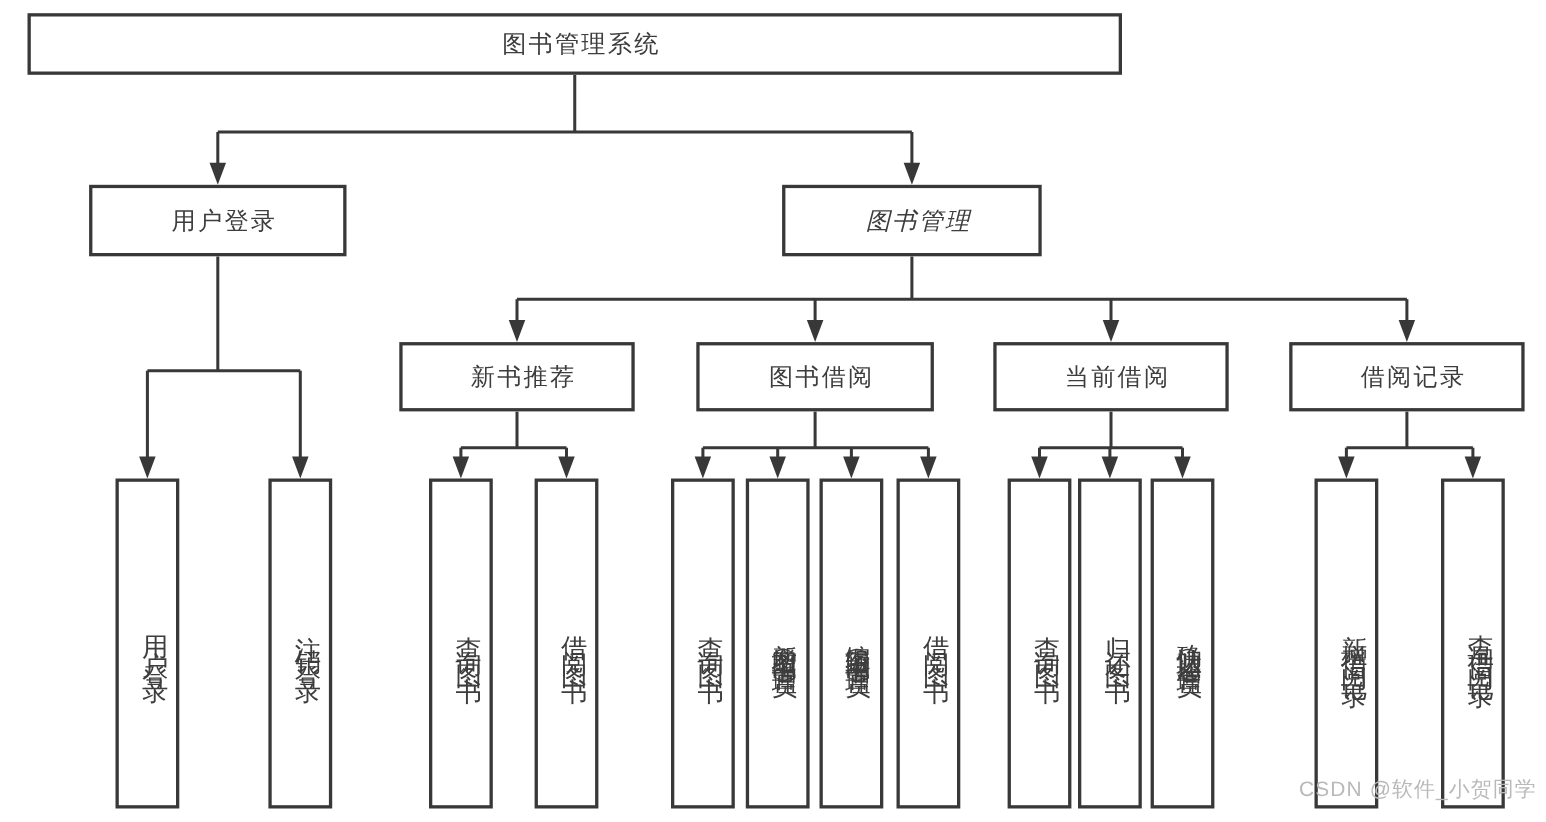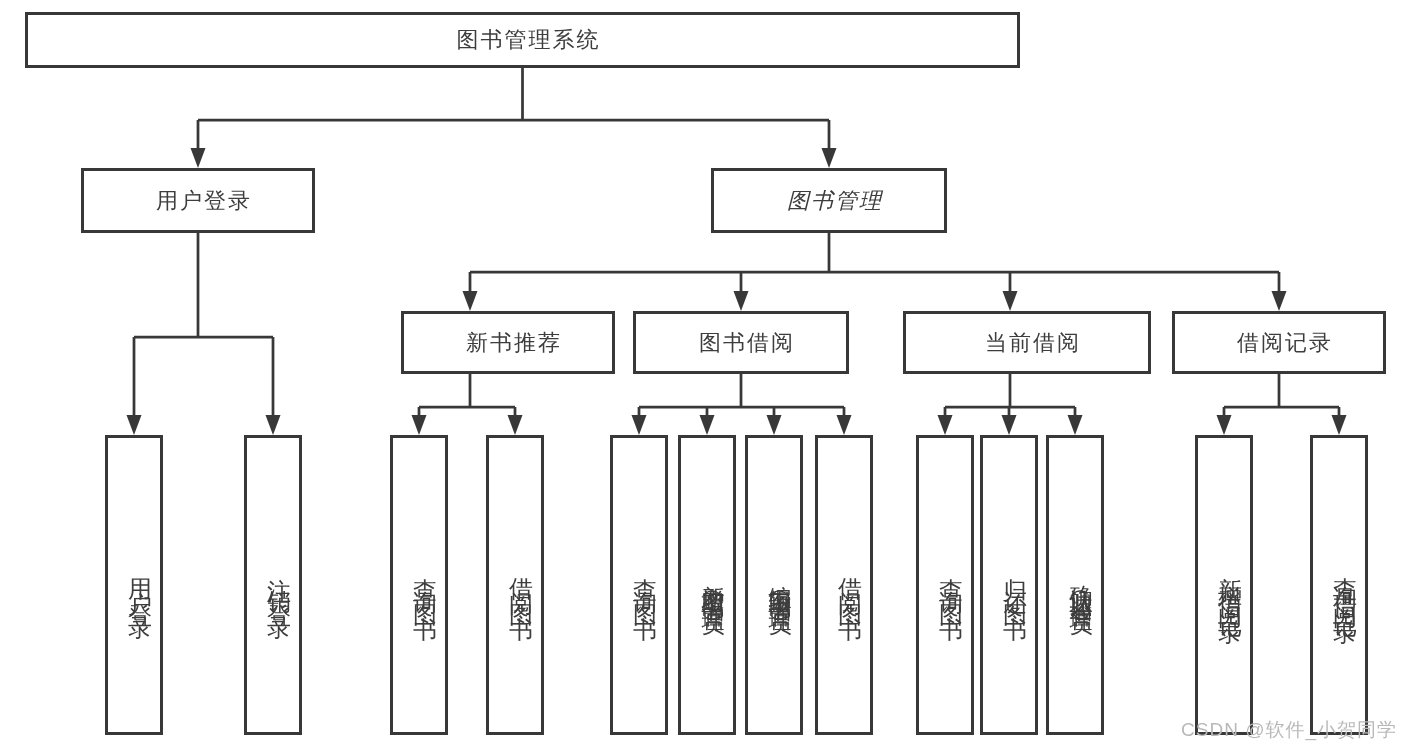--- a/index.html
+++ b/index.html
@@ -52,43 +52,43 @@
   }
   .s4  { letter-spacing: 13px; }
   .s6  { letter-spacing: 9px; }
   .s10 { letter-spacing: 4px; font-size: 23px; }
   
   .n-root { left: 25px;  top: 12px;  width: 995px; height: 56px; }
   
   .n-login { left: 81px;  top: 168px; width: 234px; height: 65px; }
   .n-mgmt  { left: 711px; top: 168px; width: 236px; height: 65px; font-style: italic; }
   
-  .n-nbr { left: 363px;  top: 311px; width: 214px; height: 63px; margin-left: 38px; }
+  .n-nbr { left: 363px;  top: 311px; width: 214px; height: 63px; }
   .n-bb  { left: 633px;  top: 311px; width: 216px; height: 63px; }
-  .n-cb  { left: 903px;  top: 311px; width: 248px; height: 63px; }
+  .n-cb  { left: 903px;  top: 311px; width: 214px; height: 63px; }
   .n-br  { left: 1172px; top: 311px; width: 214px; height: 63px; }
   
   .leaf { top: 435px; width: 58px; height: 300px; }
   .l-ul1 { left: 105px; }
   .l-ul2 { left: 244px; }
   .l-nbr1 { left: 390px; }
   .l-nbr2 { left: 486px; }
   .l-bb1 { left: 610px; }
   .l-bb2 { left: 678px; }
   .l-bb3 { left: 745px; }
   .l-bb4 { left: 815px; }
   .l-cb1 { left: 916px; }
   .l-cb2 { left: 980px; }
   .l-cb3 { left: 1046px; }
   .l-br1 { left: 1195px; }
   .l-br2 { left: 1310px; }
   .watermark {
     position: absolute;
     right: 8px;
-    bottom: 4px;
+    bottom: 16px;
     color: var(--watermark);
     font-size: 19px;
     letter-spacing: 1px;
     white-space: nowrap;
   }
 </style>
 </head>
 <body>
 
 <div class="stage">

